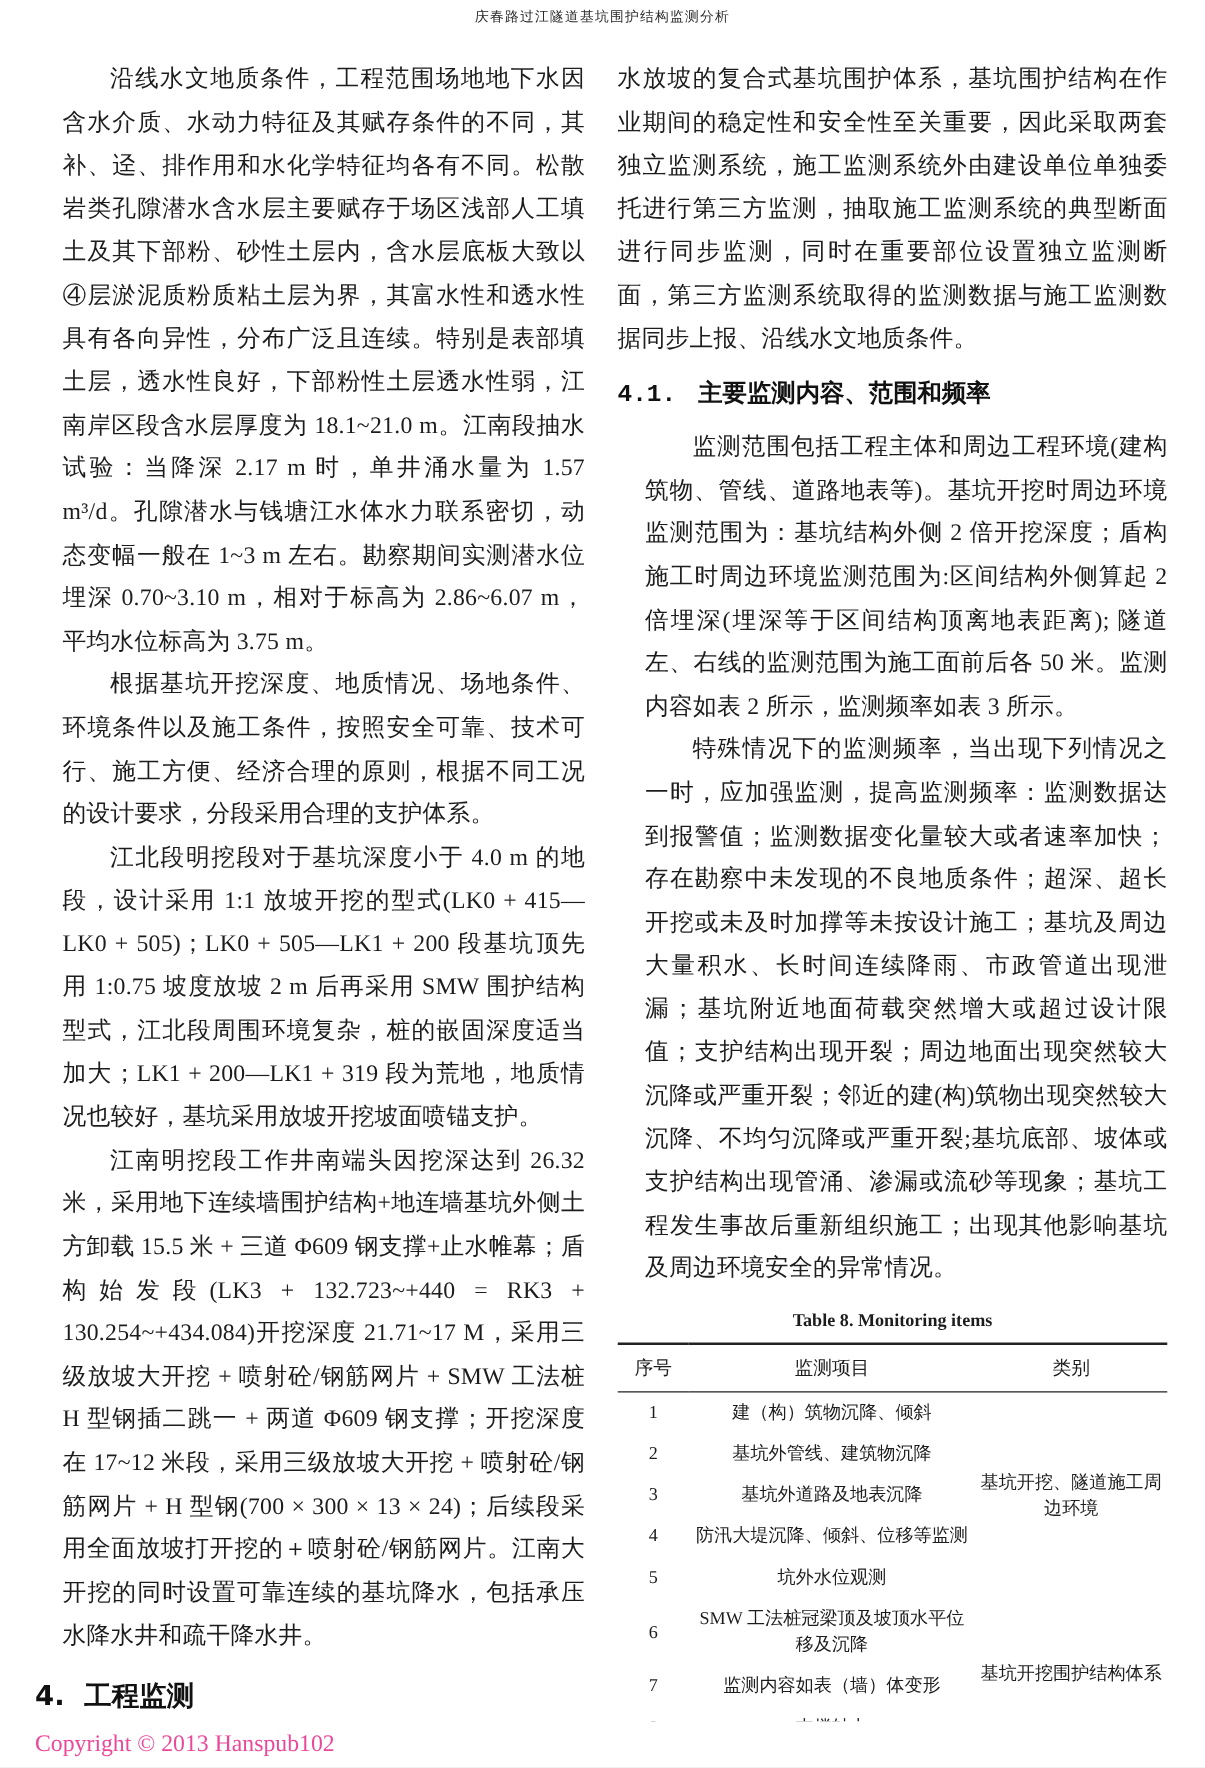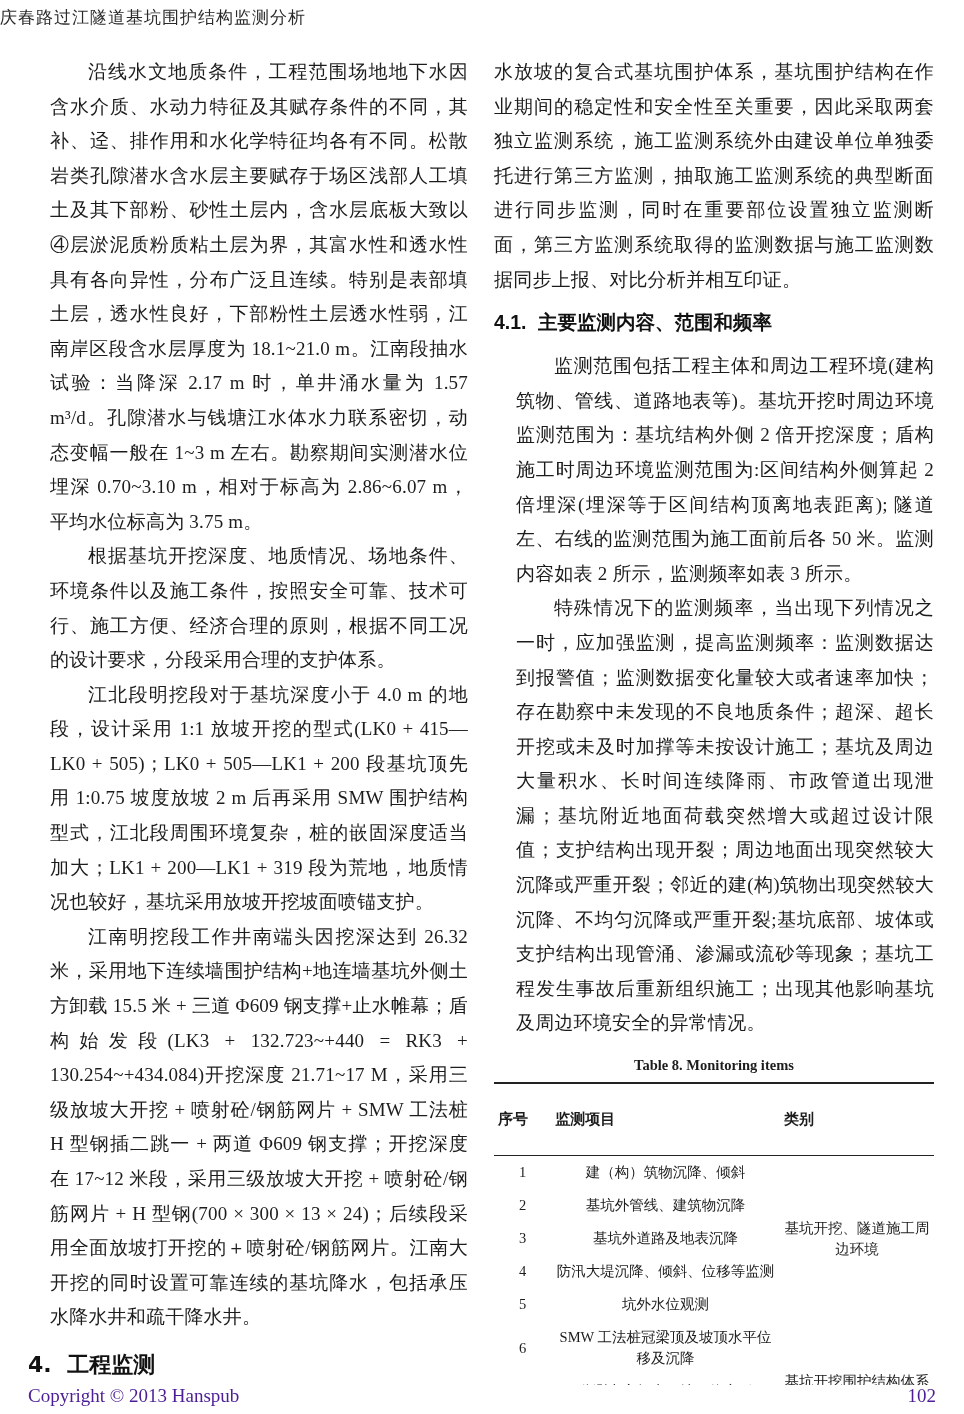--- a/index.html
+++ b/index.html
@@ -8,22 +8,22 @@
     position: relative;
     width: 964px; height: 1414px;
     margin: 0 auto;
     background: #ffffff;
     color: #1c1c1c;
     font-family: "Liberation Serif", "DejaVu Serif", serif;
     overflow: hidden;
   }
   .running-head {
     padding-top: 6px;
-    text-align: left;
-    font-size: 17px;
+    text-align: center;
+    font-size: 11px;
     letter-spacing: 1px;
     color: #2a2a2a;
   }
   .columns {
     display: flex;
     gap: 26px;
     margin: 26px 30px 0 28px;
   }
   .col {
     width: 440px;
@@ -40,21 +40,21 @@
   p.indent { text-indent: 2em; margin-left: 22px; }
   h2.sec {
     font-family: "DejaVu Sans", "Liberation Sans", sans-serif;
     font-size: 22px;
     font-weight: bold;
     word-spacing: 8px;
     margin: 15px 0 15px;
     color: #111;
   }
   h3.subsec {
-    font-family: Liberation Sans, sans-serif;
+    font-family: Liberation Mono, monospace;
     font-size: 19.5px;
     font-weight: bold;
     word-spacing: 6px;
     margin: 12px 0 13px;
     color: #111;
   }
   .tbl-caption { text-align: center; margin: 16px 0 8px; }
   .cap-en {
     font-size: 14.5px; font-weight: bold;
     font-family: "Liberation Serif", "DejaVu Serif", serif;
@@ -67,41 +67,41 @@
   }
   table.tbl {
     width: 100%;
     border-collapse: collapse;
     border-top: 2px solid #222;
     border-bottom: 2px solid #222;
     font-size: 14.5px;
   }
   table.tbl thead tr { border-bottom: 1px solid #222; }
   table.tbl th {
-    font-weight: bold;
+    font-weight: normal;
     font-size: 15px;
-    padding: 26px 4px;
-    text-align: left;
+    padding: 9px 4px;
+    text-align: center;
   }
   table.tbl td {
     padding: 6px 4px;
     text-align: center;
     vertical-align: middle;
     line-height: 21px;
   }
   .c-seq { width: 13%; }
   .c-item { width: 52%; }
   .c-cat { width: 35%; }
   .footer {
     position: absolute;
     left: 28px; right: 28px; bottom: 7px;
     display: flex;
-    justify-content: space-between;
+    justify-content: flex-start;
     font-size: 19px;
-    color: #4c1d95;
+    color: #ec4899;
   }
 </style>
 </head>
 <body>
 
 <div class="page">
 
   <div class="running-head">庆春路过江隧道基坑围护结构监测分析</div>
 
   <div class="columns">
@@ -109,21 +109,21 @@
     <div class="col">
       <p class="body indent">沿线水文地质条件，工程范围场地地下水因含水介质、水动力特征及其赋存条件的不同，其补、迳、排作用和水化学特征均各有不同。松散岩类孔隙潜水含水层主要赋存于场区浅部人工填土及其下部粉、砂性土层内，含水层底板大致以④层淤泥质粉质粘土层为界，其富水性和透水性具有各向异性，分布广泛且连续。特别是表部填土层，透水性良好，下部粉性土层透水性弱，江南岸区段含水层厚度为 18.1~21.0 m。江南段抽水试验：当降深 2.17 m 时，单井涌水量为 1.57 m³/d。孔隙潜水与钱塘江水体水力联系密切，动态变幅一般在 1~3 m 左右。勘察期间实测潜水位埋深 0.70~3.10 m，相对于标高为 2.86~6.07 m，平均水位标高为 3.75 m。</p>
       <p class="body indent">根据基坑开挖深度、地质情况、场地条件、环境条件以及施工条件，按照安全可靠、技术可行、施工方便、经济合理的原则，根据不同工况的设计要求，分段采用合理的支护体系。</p>
       <p class="body indent">江北段明挖段对于基坑深度小于 4.0 m 的地段，设计采用 1:1 放坡开挖的型式(LK0 + 415—LK0 + 505)；LK0 + 505—LK1 + 200 段基坑顶先用 1:0.75 坡度放坡 2 m 后再采用 SMW 围护结构型式，江北段周围环境复杂，桩的嵌固深度适当加大；LK1 + 200—LK1 + 319 段为荒地，地质情况也较好，基坑采用放坡开挖坡面喷锚支护。</p>
       <p class="body indent">江南明挖段工作井南端头因挖深达到 26.32 米，采用地下连续墙围护结构+地连墙基坑外侧土方卸载 15.5 米 + 三道 Φ609 钢支撑+止水帷幕；盾构始发段(LK3 + 132.723~+440 = RK3 + 130.254~+434.084)开挖深度 21.71~17 M，采用三级放坡大开挖 + 喷射砼/钢筋网片 + SMW 工法桩 H 型钢插二跳一 + 两道 Φ609 钢支撑；开挖深度在 17~12 米段，采用三级放坡大开挖 + 喷射砼/钢筋网片 + H 型钢(700 × 300 × 13 × 24)；后续段采用全面放坡打开挖的＋喷射砼/钢筋网片。江南大开挖的同时设置可靠连续的基坑降水，包括承压水降水井和疏干降水井。</p>
       <h2 class="sec">4. 工程监测</h2>
 
     </div>
 
     <div class="col">
-      <p class="body">水放坡的复合式基坑围护体系，基坑围护结构在作业期间的稳定性和安全性至关重要，因此采取两套独立监测系统，施工监测系统外由建设单位单独委托进行第三方监测，抽取施工监测系统的典型断面进行同步监测，同时在重要部位设置独立监测断面，第三方监测系统取得的监测数据与施工监测数据同步上报、对比分析并相互印证。</p>
+      <p class="body">水放坡的复合式基坑围护体系，基坑围护结构在作业期间的稳定性和安全性至关重要，因此采取两套独立监测系统，施工监测系统外由建设单位单独委托进行第三方监测，抽取施工监测系统的典型断面进行同步监测，同时在重要部位设置独立监测断面，第三方监测系统取得的监测数据与施工监测数据同步上报、沿线水文地质条件。</p>
       <h3 class="subsec">4.1. 主要监测内容、范围和频率</h3>
       <p class="body indent">监测范围包括工程主体和周边工程环境(建构筑物、管线、道路地表等)。基坑开挖时周边环境监测范围为：基坑结构外侧 2 倍开挖深度；盾构施工时周边环境监测范围为:区间结构外侧算起 2 倍埋深(埋深等于区间结构顶离地表距离); 隧道左、右线的监测范围为施工面前后各 50 米。监测内容如表 2 所示，监测频率如表 3 所示。</p>
       <p class="body indent">特殊情况下的监测频率，当出现下列情况之一时，应加强监测，提高监测频率：监测数据达到报警值；监测数据变化量较大或者速率加快；存在勘察中未发现的不良地质条件；超深、超长开挖或未及时加撑等未按设计施工；基坑及周边大量积水、长时间连续降雨、市政管道出现泄漏；基坑附近地面荷载突然增大或超过设计限值；支护结构出现开裂；周边地面出现突然较大沉降或严重开裂；邻近的建(构)筑物出现突然较大沉降、不均匀沉降或严重开裂;基坑底部、坡体或支护结构出现管涌、渗漏或流砂等现象；基坑工程发生事故后重新组织施工；出现其他影响基坑及周边环境安全的异常情况。</p>
 
       <div class="tbl-caption">
         <div class="cap-en">Table 8. Monitoring items</div>
       </div>
 
       <table class="tbl">
         <thead>

